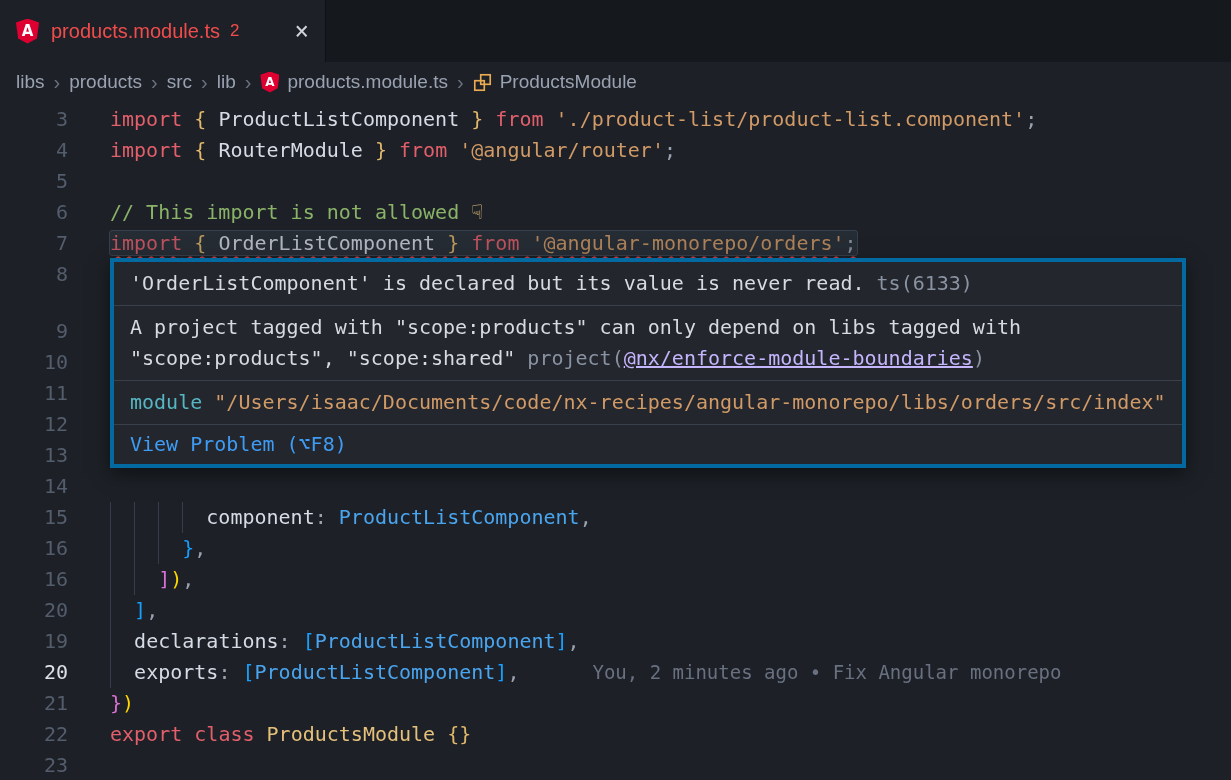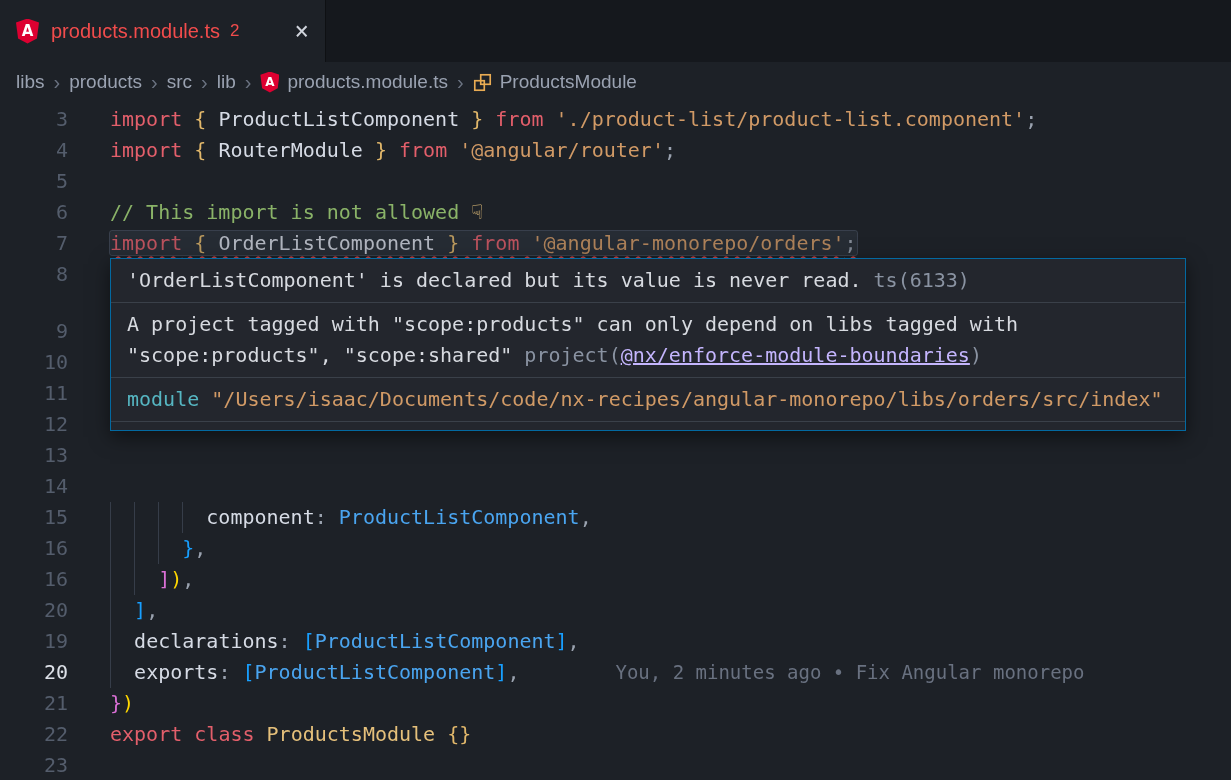--- a/index.html
+++ b/index.html
@@ -45,24 +45,24 @@
   .tk-cl{color:#e5c07b}
   .tk-r1{color:#ffd700}
   .tk-r2{color:#da70d6}
   .tk-r3{color:#179fff}
   .tk-em{font-family:"DejaVu Sans",sans-serif;color:#e5c07b}
   .tk-mod{color:#56b6c2}
 
   .err-stmt{background:rgba(104,121,146,.16);outline:1px solid rgba(118,135,160,.38);border-radius:2px;
     text-decoration-line:underline;text-decoration-style:wavy;text-decoration-color:#f14c4c;
     text-decoration-thickness:1.5px;text-underline-offset:6px;opacity:.8}
-  .blame{color:#697180;margin-left:96px;font-size:19px}
+  .blame{color:#697180;margin-left:73px;font-size:19px}
 
   
-  .hover{position:absolute;left:110px;top:156px;width:1076px;background:#23262d;border:1px solid #0369a1;
+  .hover{position:absolute;left:110px;top:156px;width:1076px;background:#23262d;border:4px solid #0369a1;
     box-shadow:0 6px 18px rgba(0,0,0,.5);z-index:5;font-size:20px;line-height:31px;color:#d7dae0}
   .hover-row{padding:6px 16px;border-bottom:1px solid #3a4049;white-space:normal;overflow-wrap:break-word}
   .hover-row:last-child{border-bottom:none}
   .hover-src{color:#8a93a2}
   .hover-link{color:#c4b5fd;text-decoration:underline;cursor:pointer}
   .hover-actions{padding:4px 16px;display:flex;gap:36px}
   .action-link{color:#3f9cf5;cursor:pointer;white-space:nowrap}
 </style>
 </head>
 <body>
@@ -137,15 +137,16 @@
       <span class="hover-src">ts(6133)</span>
     </div>
     <div class="hover-row">
       <span>A project tagged with "scope:products" can only depend on libs tagged with "scope:products", "scope:shared"</span>
       <span class="hover-src">project(</span><a class="hover-link">@nx/enforce-module-boundaries</a><span class="hover-src">)</span>
     </div>
     <div class="hover-row">
       <span class="tk-mod">module</span> <span class="tk-st">"/Users/isaac/Documents/code/nx-recipes/angular-monorepo/libs/orders/src/index"</span>
     </div>
     <div class="hover-row hover-actions">
+      <span class="action-link">View Problem (⌥F8)</span>
     </div>
   </div>
 </div>
 
 </body></html>

